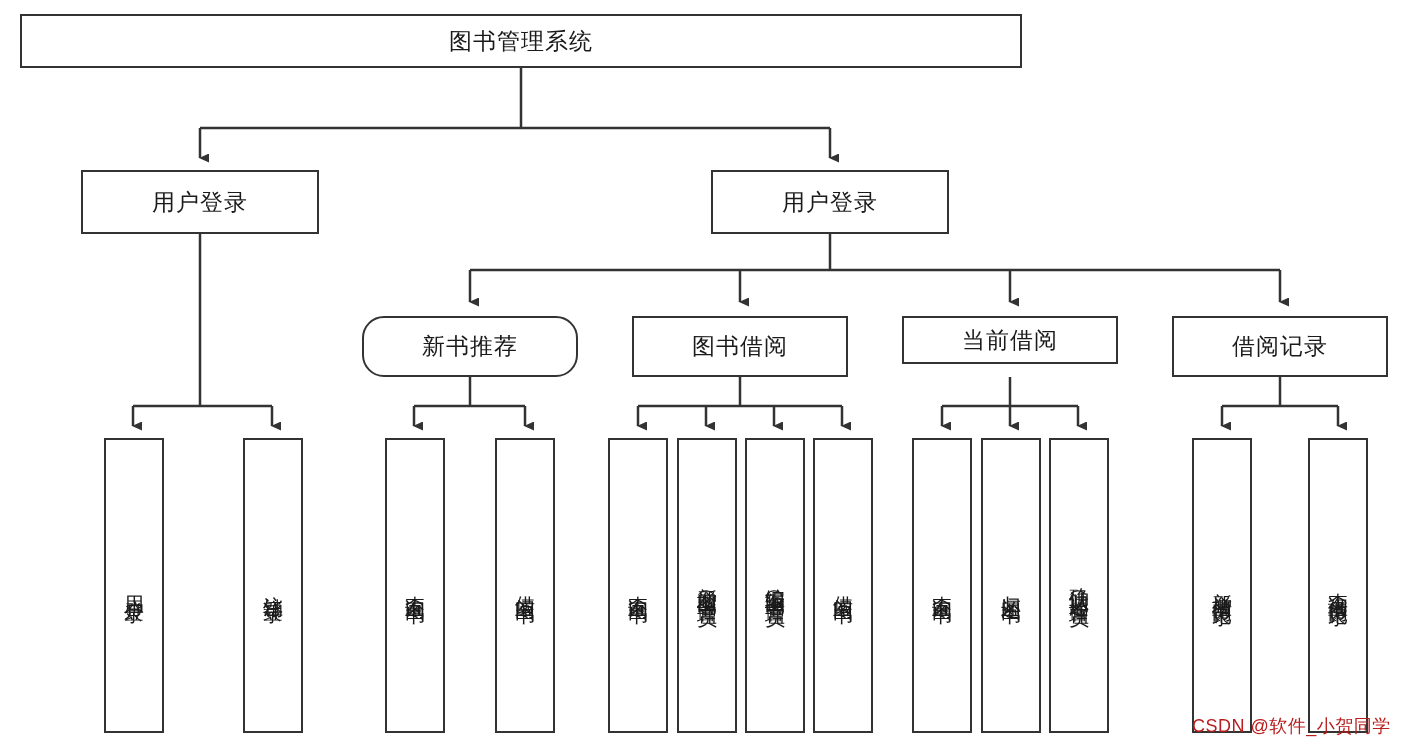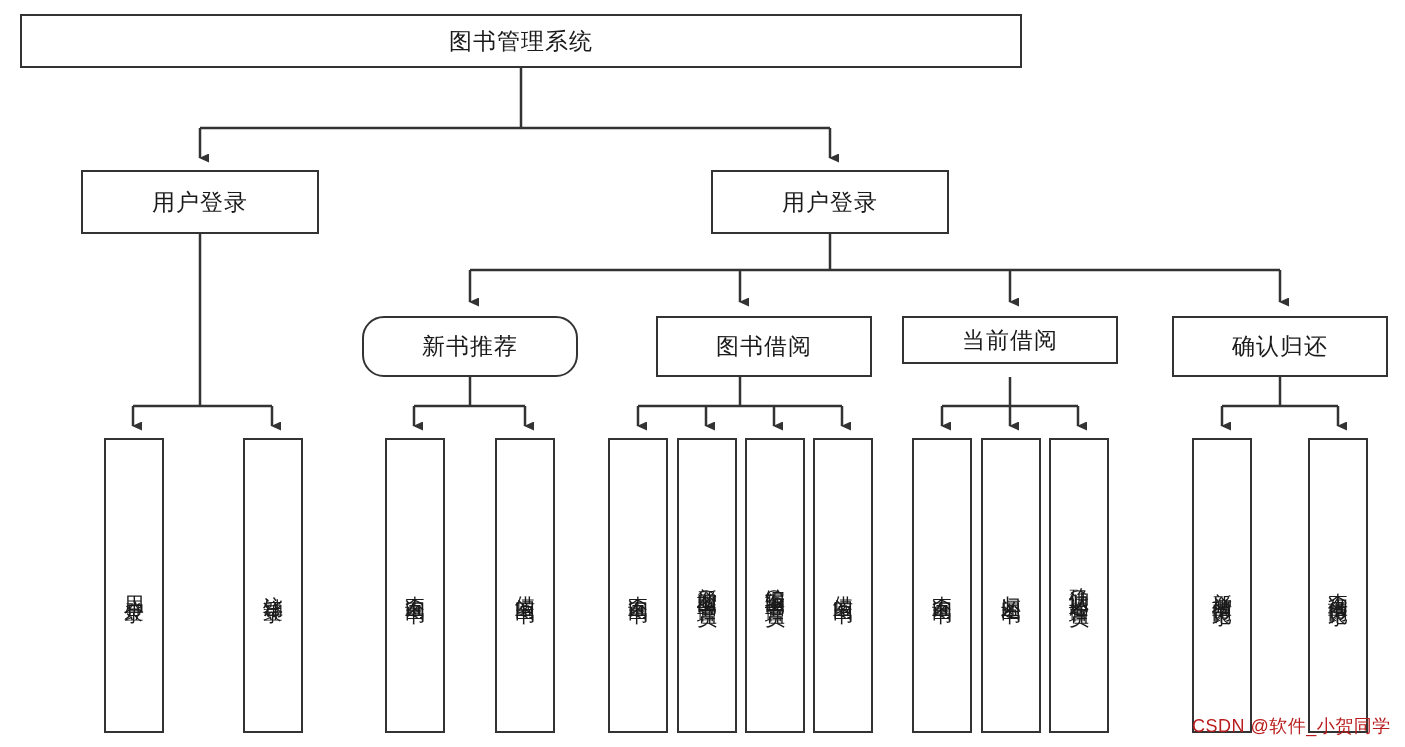--- a/index.html
+++ b/index.html
@@ -124,28 +124,28 @@
   <div class="node horizontal" style="left:81px; top:170px; width:238px; height:64px;">
     <span class="label">用户登录</span>
   </div>
   <div class="node horizontal" style="left:711px; top:170px; width:238px; height:64px;">
     <span class="label">用户登录</span>
   </div>
 
   <div class="node horizontal" style="left:362px; top:316px; width:216px; height:61px;border-radius:22px;">
     <span class="label">新书推荐</span>
   </div>
-  <div class="node horizontal" style="left:632px; top:316px; width:216px; height:61px;margin-left:24px;">
+  <div class="node horizontal" style="left:632px; top:316px; width:216px; height:61px;">
     <span class="label">图书借阅</span>
   </div>
   <div class="node horizontal" style="left:902px; top:316px; width:216px; height:48px;">
     <span class="label">当前借阅</span>
   </div>
   <div class="node horizontal" style="left:1172px; top:316px; width:216px; height:61px;">
-    <span class="label">确认归还</span>
+    <span class="label">借阅记录</span>
   </div>
 
   <div class="node vertical" style="left:104px; top:438px; width:60px; height:295px;">
     <span class="label">用户登录</span>
   </div>
   <div class="node vertical" style="left:243px; top:438px; width:60px; height:295px;">
     <span class="label">注销登录</span>
   </div>
 
   <div class="node vertical" style="left:385px; top:438px; width:60px; height:295px;">

